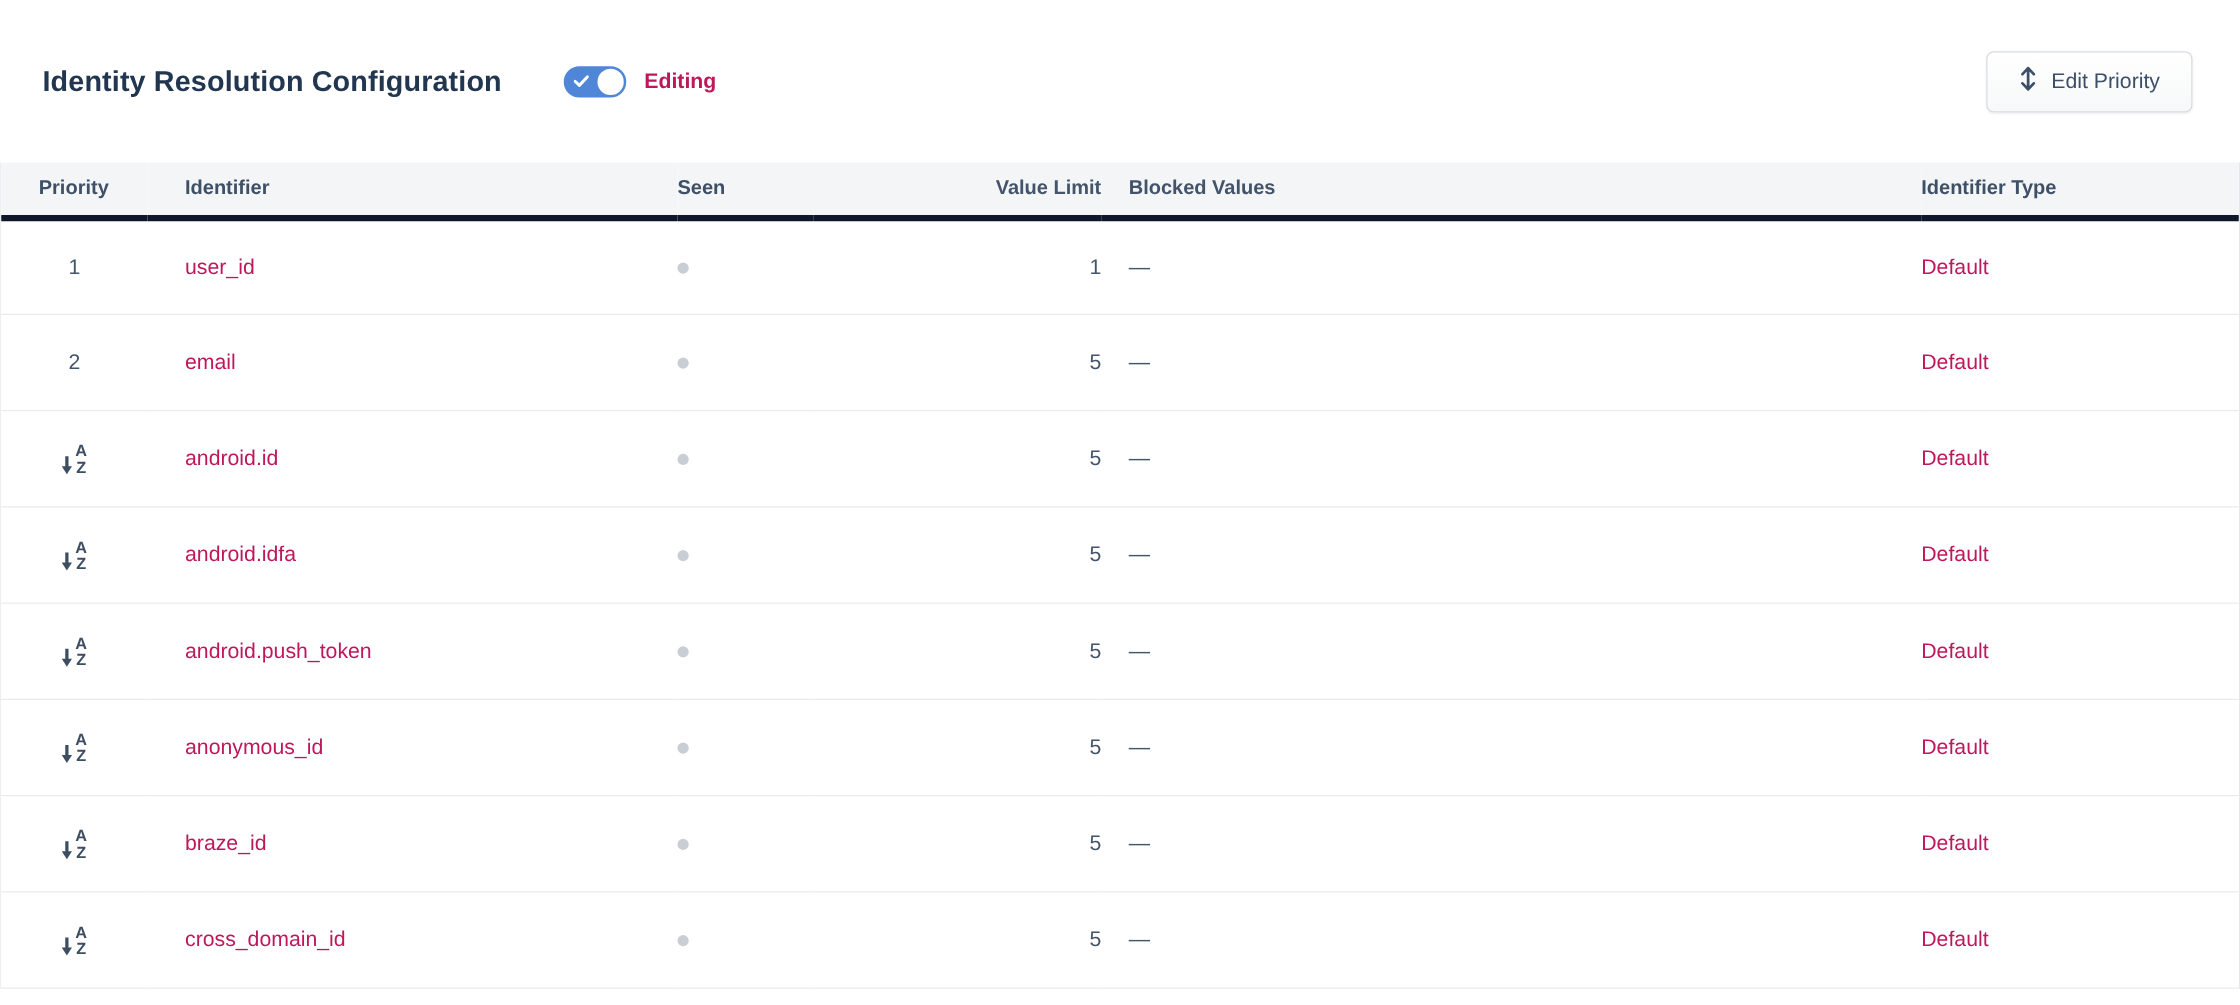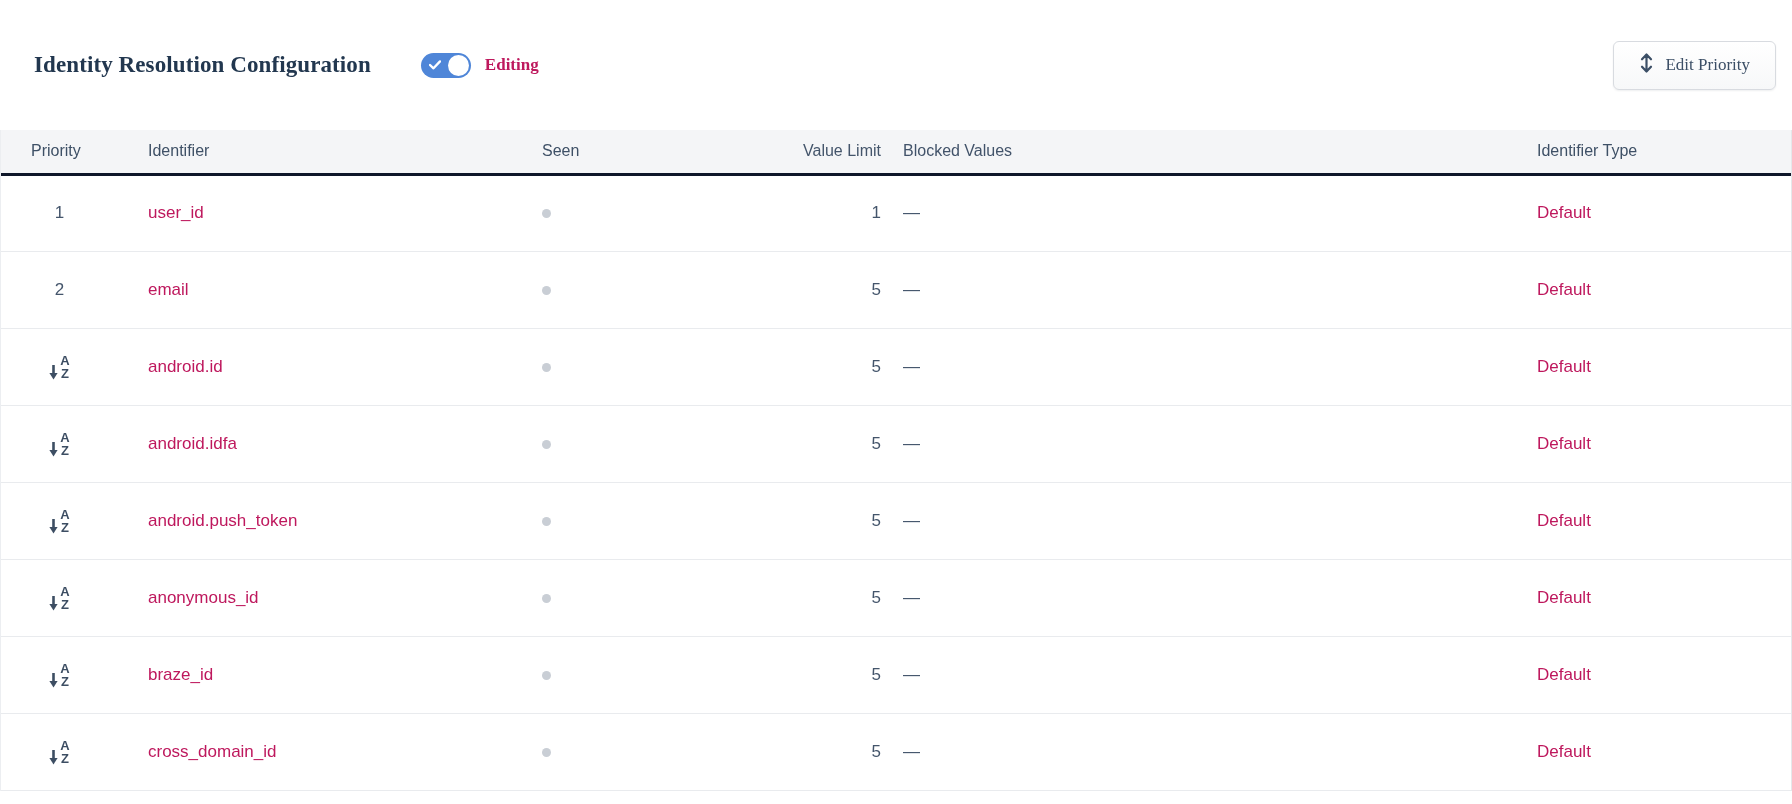--- a/index.html
+++ b/index.html
@@ -1,21 +1,21 @@
 <!DOCTYPE html>
 <html><head>
 <meta charset="utf-8">
 <style>
   * { margin:0; padding:0; box-sizing:border-box; }
   html,body { width:1792px; height:804px; background:#ffffff; overflow:hidden;
               font-family:"Liberation Sans","DejaVu Sans",sans-serif; }
 
   
   .topbar { height:130px; display:flex; align-items:center;
-            padding-left:34px; padding-right:16px; background:#ffffff;font-family:Liberation Serif, serif; }
+            padding-left:34px; padding-right:38px; background:#ffffff; }
   .page-title { font-size:23px; font-weight:600; color:#22374f;
                 letter-spacing:.1px; margin-right:50px; }
   .toggle-group { display:flex; align-items:center; gap:14px; }
   .toggle { width:50px; height:25px; border-radius:13px; background:#4f86d8;
             display:flex; align-items:center; cursor:pointer; }
   .toggle .check { margin-left:8px; display:flex; align-items:center; }
   .toggle .knob { width:21px; height:21px; border-radius:50%; background:#ffffff;
                   margin-left:auto; margin-right:2px; }
   .toggle-label { font-size:17px; font-weight:700; color:#be185d; }
 
@@ -24,22 +24,22 @@
          padding:0 25px; border:1px solid #d8dbe0; border-radius:6px;
          background:linear-gradient(#ffffff,#f7f8f9);
          box-shadow:0 1px 2px rgba(16,24,40,.07);
          font-family:inherit; font-size:17px; font-weight:500; color:#3c4f66;
          cursor:pointer; }
   .btn svg { flex:0 0 auto; }
 
   
   .idtable-wrap { border-left:1px solid #eceef1; border-right:1px solid #e5e8eb; }
   table.idtable { width:1790px; border-collapse:collapse; table-layout:fixed; }
-  thead th { height:44px; background:#f4f5f7; font-weight:400; font-size:16px;
-             color:#3e5066; border-bottom:3px solid #0f172a; }
+  thead th { height:44px; background:#f4f5f7; font-weight:700; font-size:16px;
+             color:#3e5066; border-bottom:5px solid #0f172a; }
   tbody td { height:77px; font-size:17px; color:#be185d;
              border-bottom:1px solid #e9ebee; background:#ffffff; }
 
   th.c-priority { text-align:left; padding-left:30px; }
   td.c-priority { text-align:center; color:#44556b; }
   .c-identifier { text-align:left; padding-left:30px; }
   .c-seen   { text-align:left; }
   .c-limit  { text-align:right; padding-left:60px; color:#44556b; }
   .c-blocked{ text-align:left; padding-left:22px; color:#42536a; }
   .c-type   { text-align:left; }

